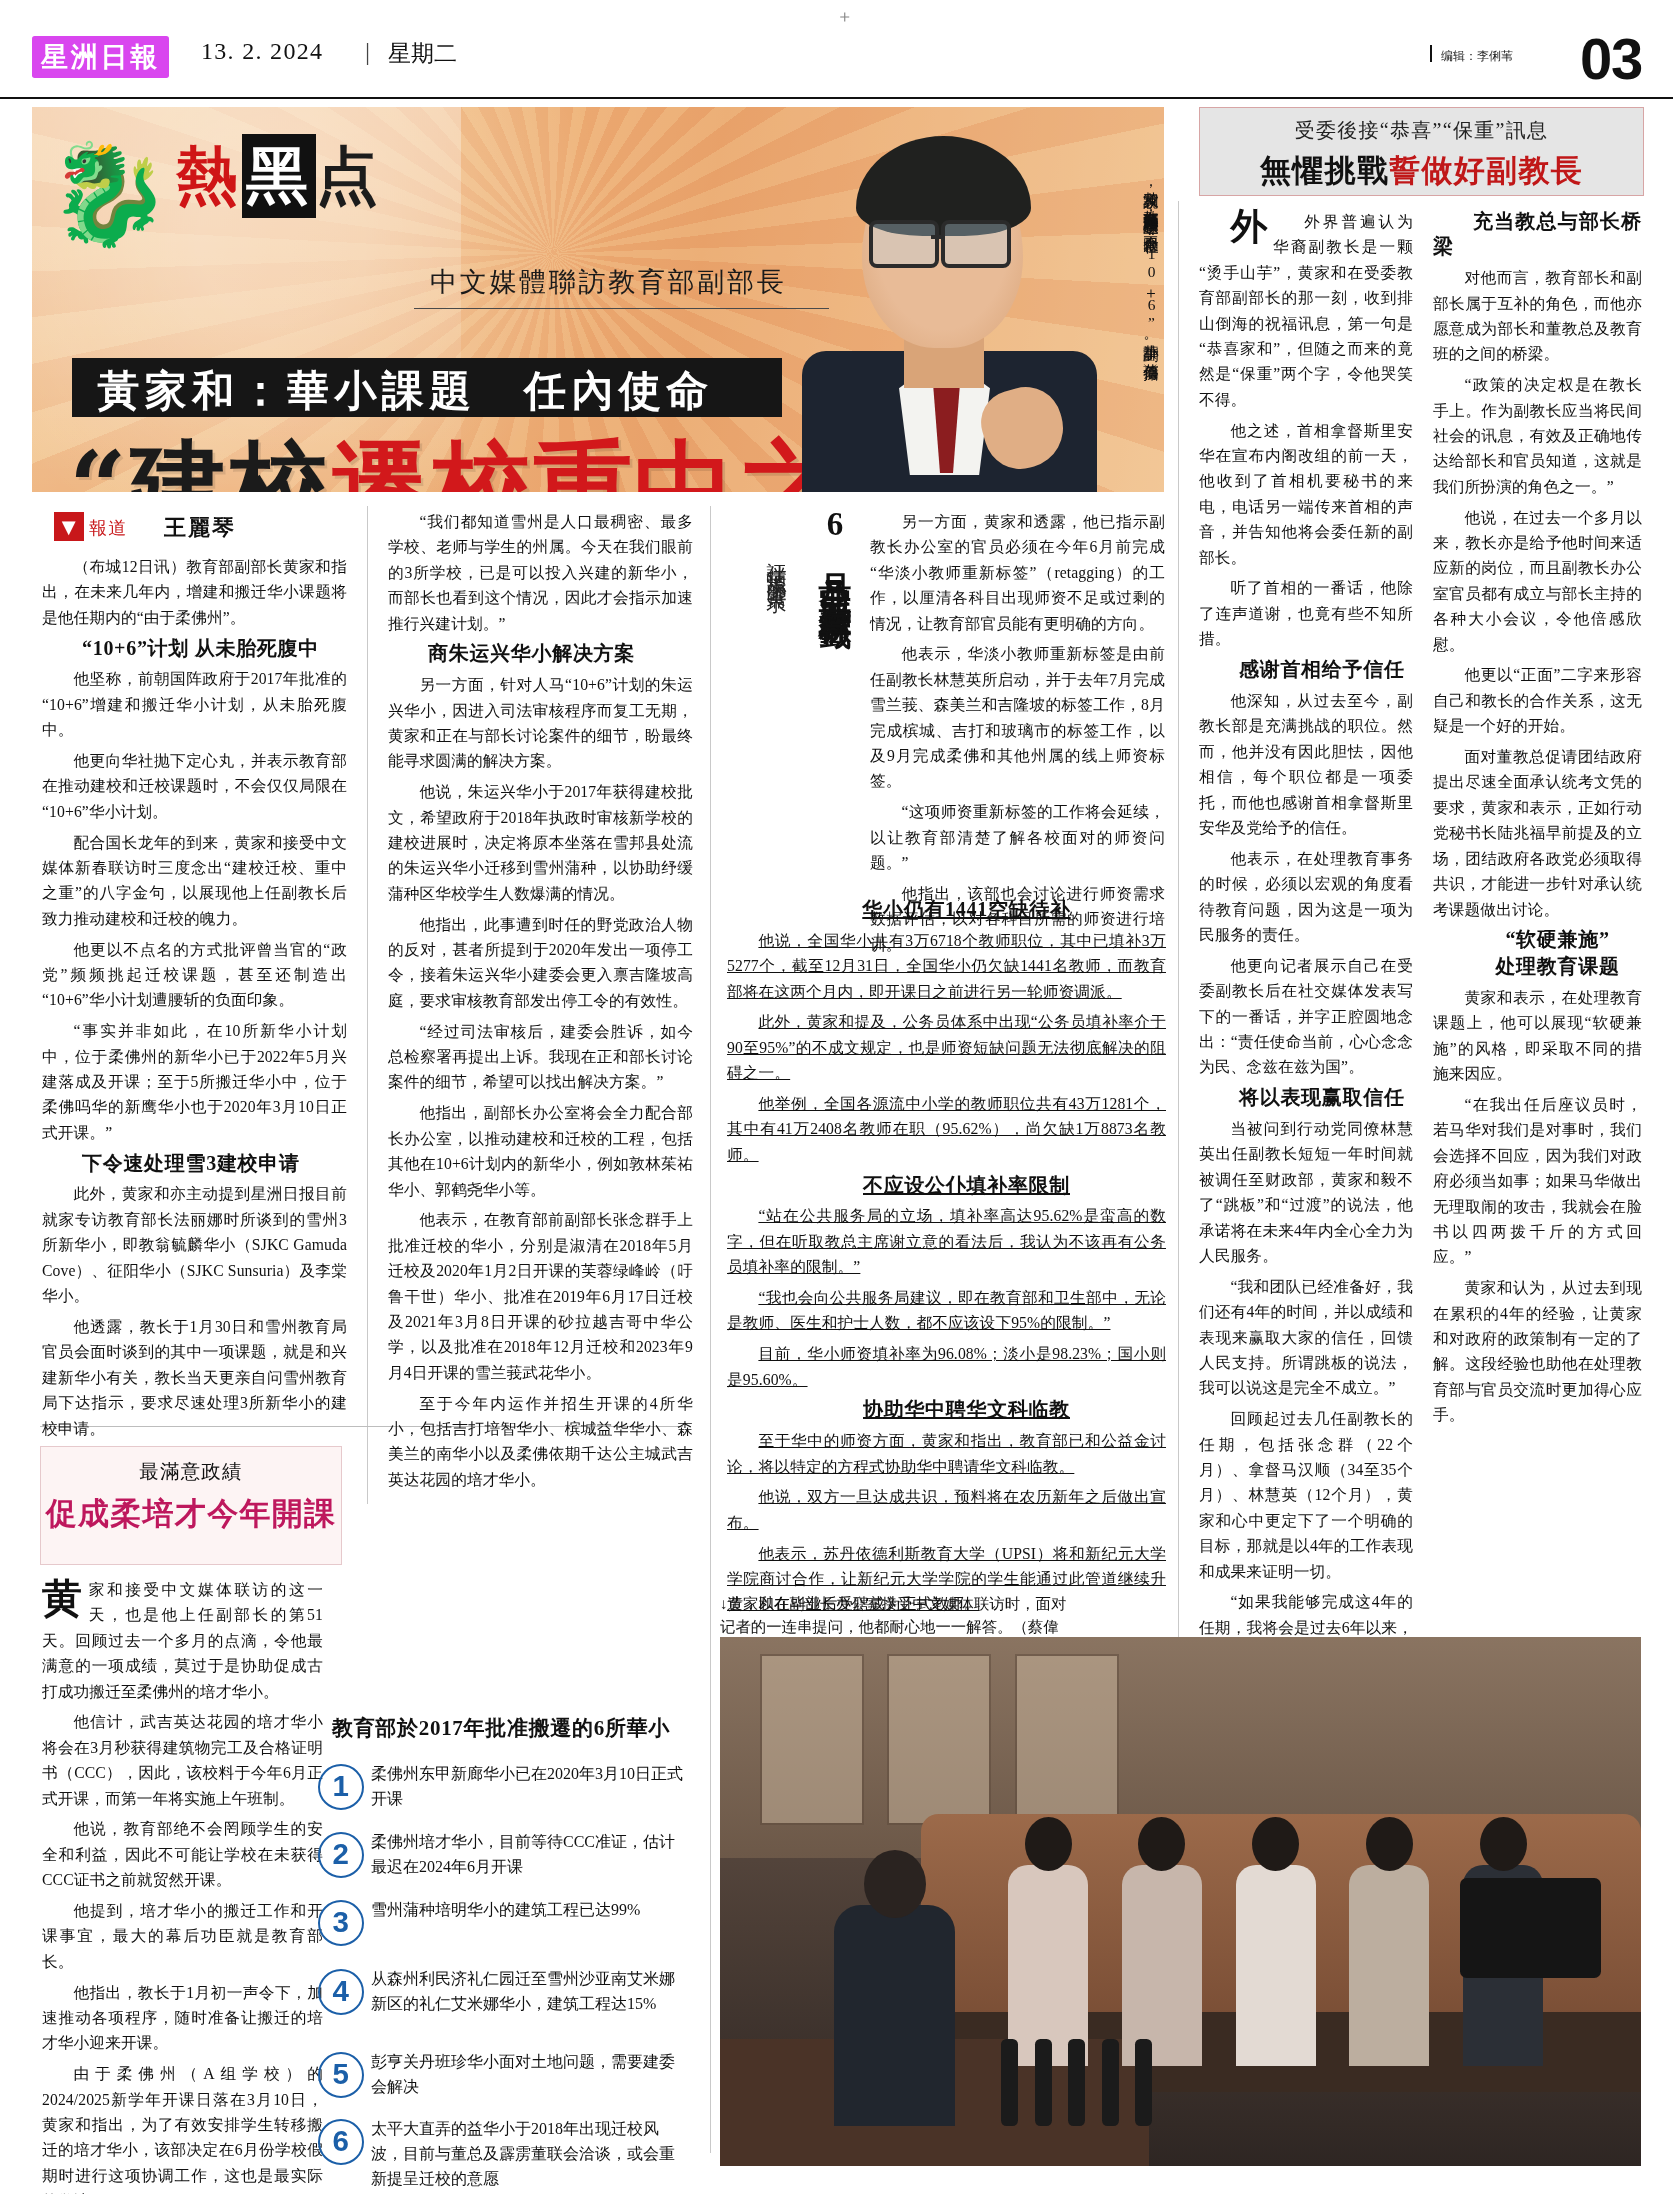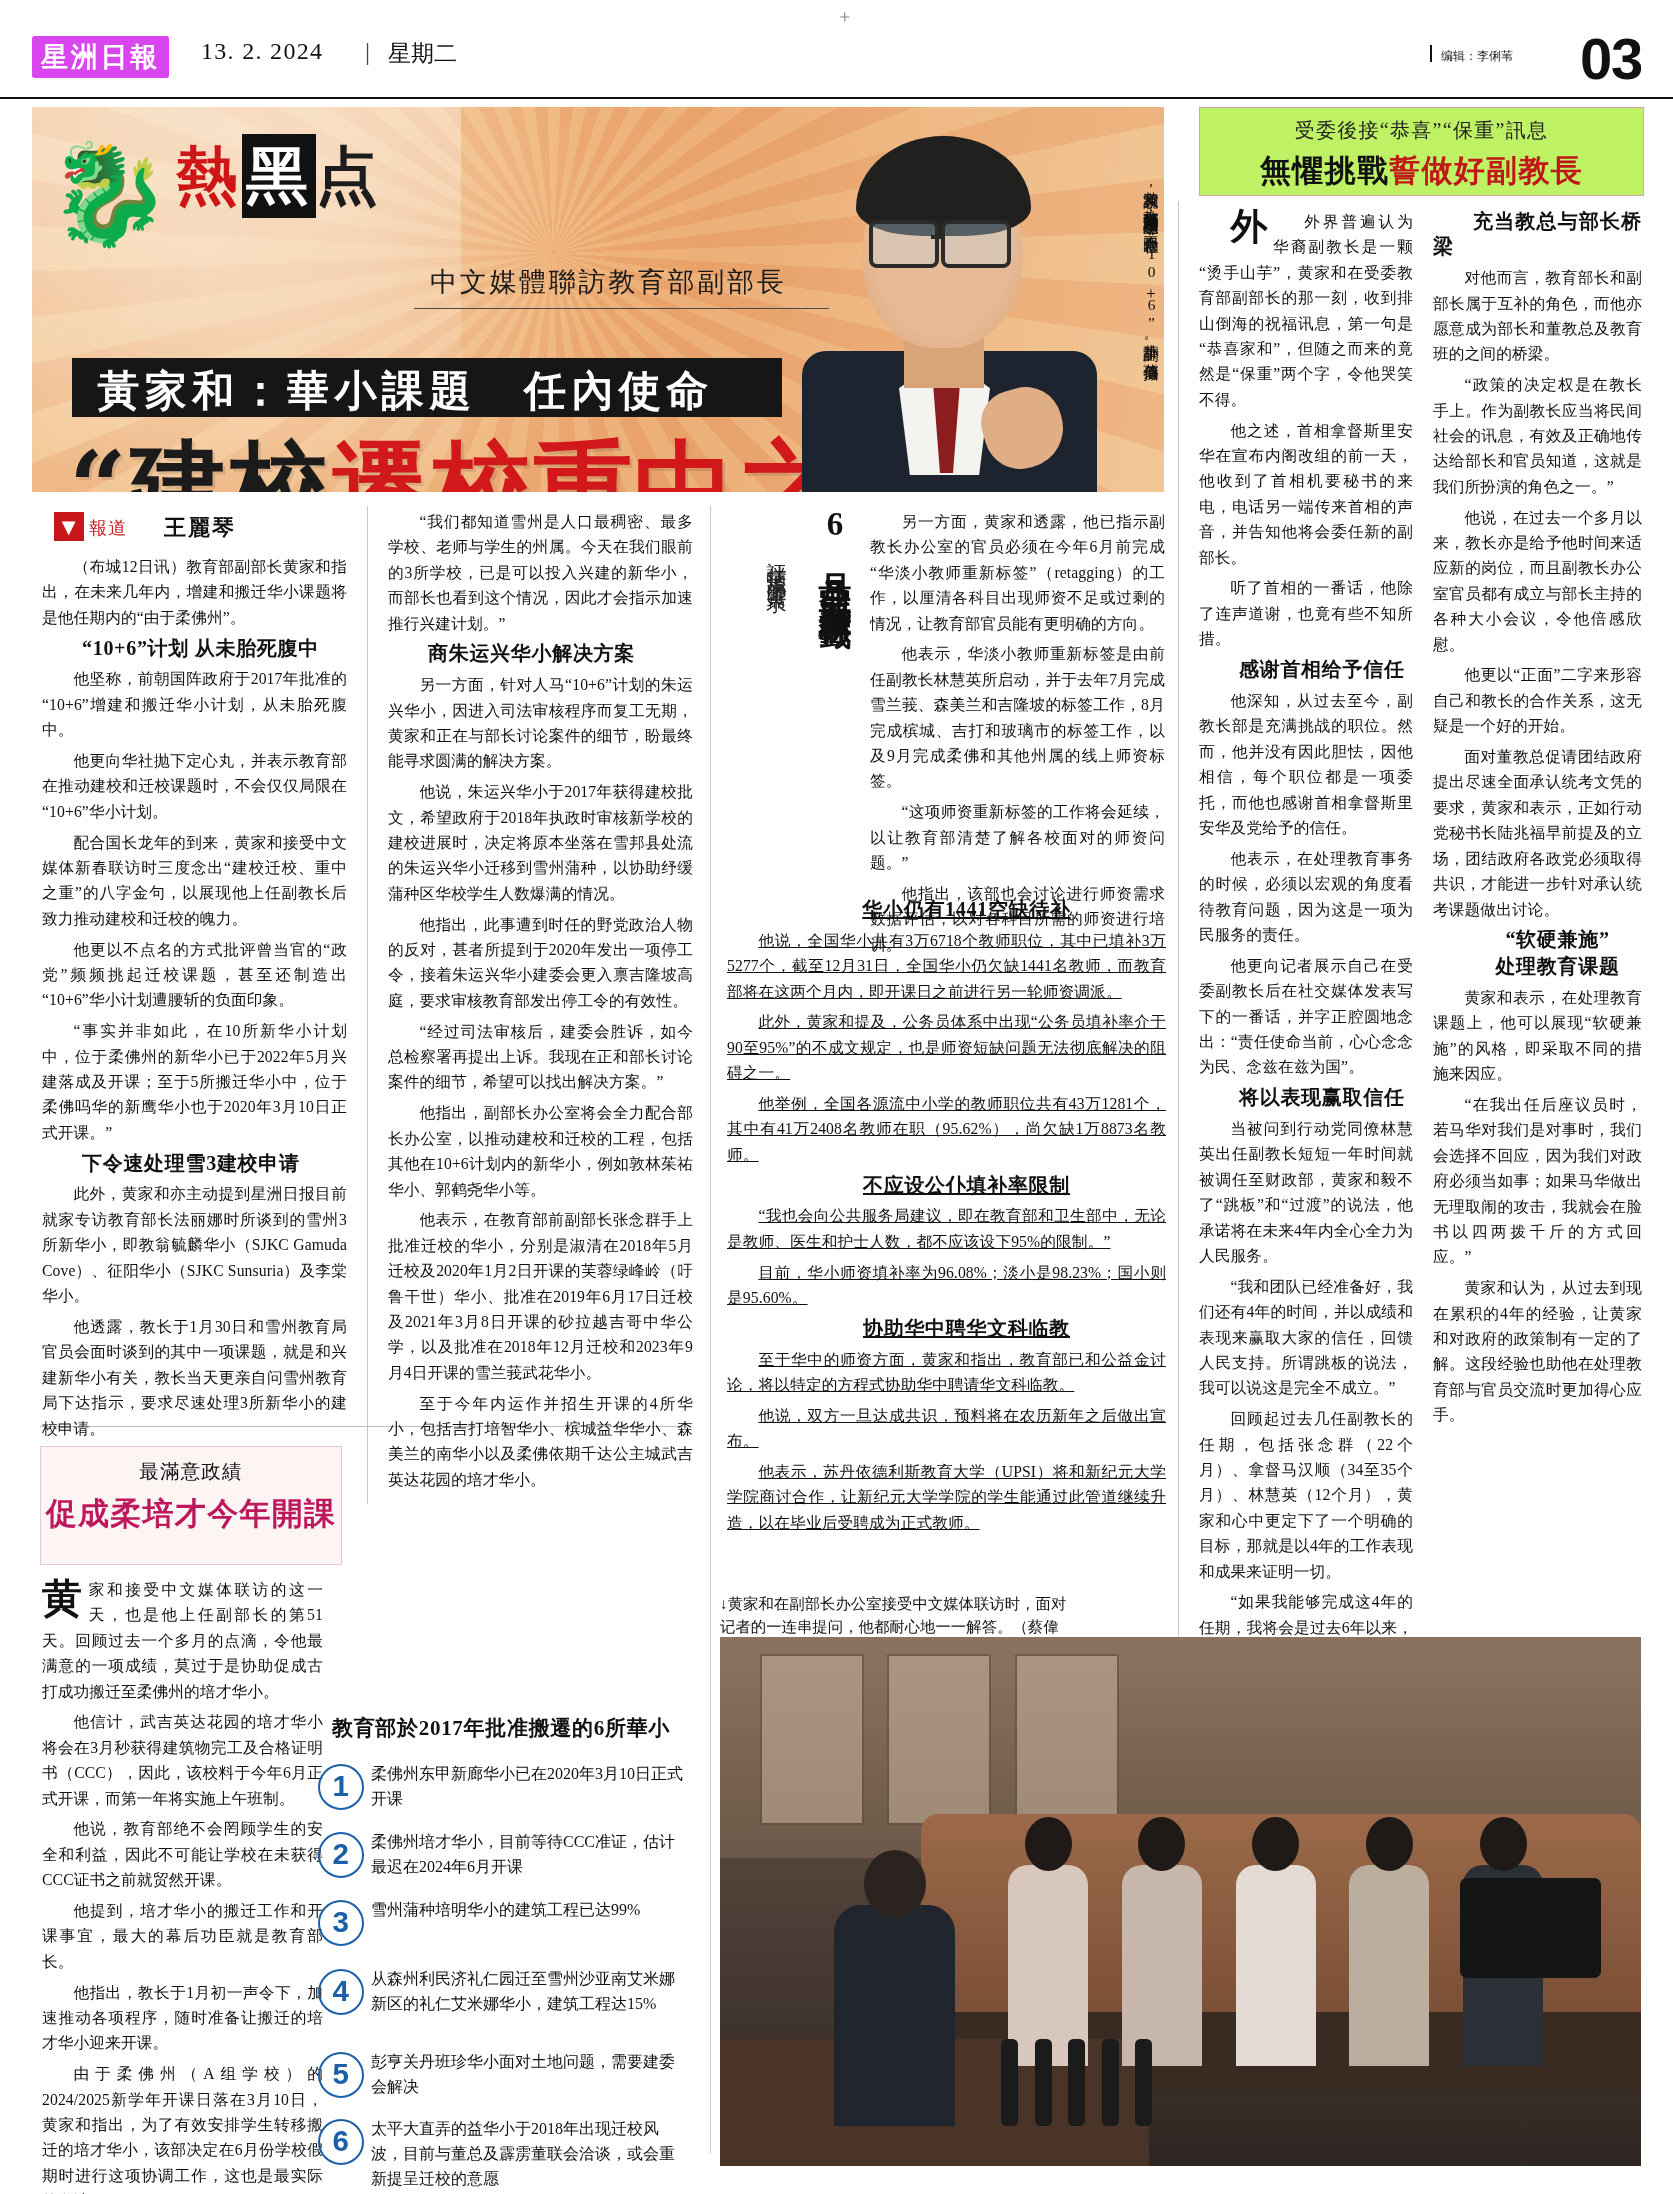--- a/index.html
+++ b/index.html
@@ -144,21 +144,21 @@
     transform:rotate(-16deg);
   }
   .hero-caption{
     position:absolute;left:1031px;top:72px;width:100px;
     font-size:15.4px;line-height:24px;letter-spacing:0.7px;color:#111;
     writing-mode:vertical-rl;text-orientation:upright;height:201px;
   }
   
   .right-box{
     position:absolute;left:1199px;top:107px;width:443px;height:87px;
-    border:1.3px solid #d7a5a5;background:#bef264;
+    border:1.3px solid #d7a5a5;background:#e5e5e5;
   }
   .right-box .l1{
     position:absolute;left:0;right:0;top:9.4px;text-align:center;
     font-size:20px;letter-spacing:1.3px;color:#222;
   }
   .right-box .l2{
     position:absolute;left:0;right:0;top:42px;text-align:center;
     font-size:31px;font-weight:bold;letter-spacing:1.3px;
   }
   .right-box .l2 .red{color:#c01718;}
@@ -390,20 +390,21 @@
     <p>他表示，华淡小教师重新标签是由前任副教长林慧英所启动，并于去年7月完成雪兰莪、森美兰和吉隆坡的标签工作，8月完成槟城、吉打和玻璃市的标签工作，以及9月完成柔佛和其他州属的线上师资标签。</p>
     <p>“这项师资重新标签的工作将会延续，以让教育部清楚了解各校面对的师资问题。”</p>
     <p>他指出，该部也会讨论进行师资需求数据评估，以对各科目所需的师资进行培训。</p>
   </div>
   <div class="col" style="left:727px;top:897px;width:439px;height:683px;text-decoration:underline;">
     <p class="sub-h center">华小仍有1441空缺待补</p>
     <p>他说，全国华小共有3万6718个教师职位，其中已填补3万5277个，截至12月31日，全国华小仍欠缺1441名教师，而教育部将在这两个月内，即开课日之前进行另一轮师资调派。</p>
     <p>此外，黄家和提及，公务员体系中出现“公务员填补率介于90至95%”的不成文规定，也是师资短缺问题无法彻底解决的阻碍之一。</p>
     <p>他举例，全国各源流中小学的教师职位共有43万1281个，其中有41万2408名教师在职（95.62%），尚欠缺1万8873名教师。</p>
     <p class="sub-h center">不应设公仆填补率限制</p>
+    <p>“站在公共服务局的立场，填补率高达95.62%是蛮高的数字，但在听取教总主席谢立意的看法后，我认为不该再有公务员填补率的限制。”</p>
     <p>“我也会向公共服务局建议，即在教育部和卫生部中，无论是教师、医生和护士人数，都不应该设下95%的限制。”</p>
     <p>目前，华小师资填补率为96.08%；淡小是98.23%；国小则是95.60%。</p>
     <p class="sub-h center">协助华中聘华文科临教</p>
     <p>至于华中的师资方面，黄家和指出，教育部已和公益金讨论，将以特定的方程式协助华中聘请华文科临教。</p>
     <p>他说，双方一旦达成共识，预料将在农历新年之后做出宣布。</p>
     <p>他表示，苏丹依德利斯教育大学（UPSI）将和新纪元大学学院商讨合作，让新纪元大学学院的学生能通过此管道继续升造，以在毕业后受聘成为正式教师。</p>
   </div>
 
   <div class="col" style="left:1199px;top:209px;width:214px;height:1714px;">
     <p><span style="font-size:37px;font-weight:bold;float:left;line-height:33px;margin:1.3px 5.4px 0 0;">外</span><span>外界普遍认为华裔副教长是一颗“烫手山芋”，黄家和在受委教育部副部长的那一刻，收到排山倒海的祝福讯息，第一句是“恭喜家和”，但随之而来的竟然是“保重”两个字，令他哭笑不得。</span></p>

